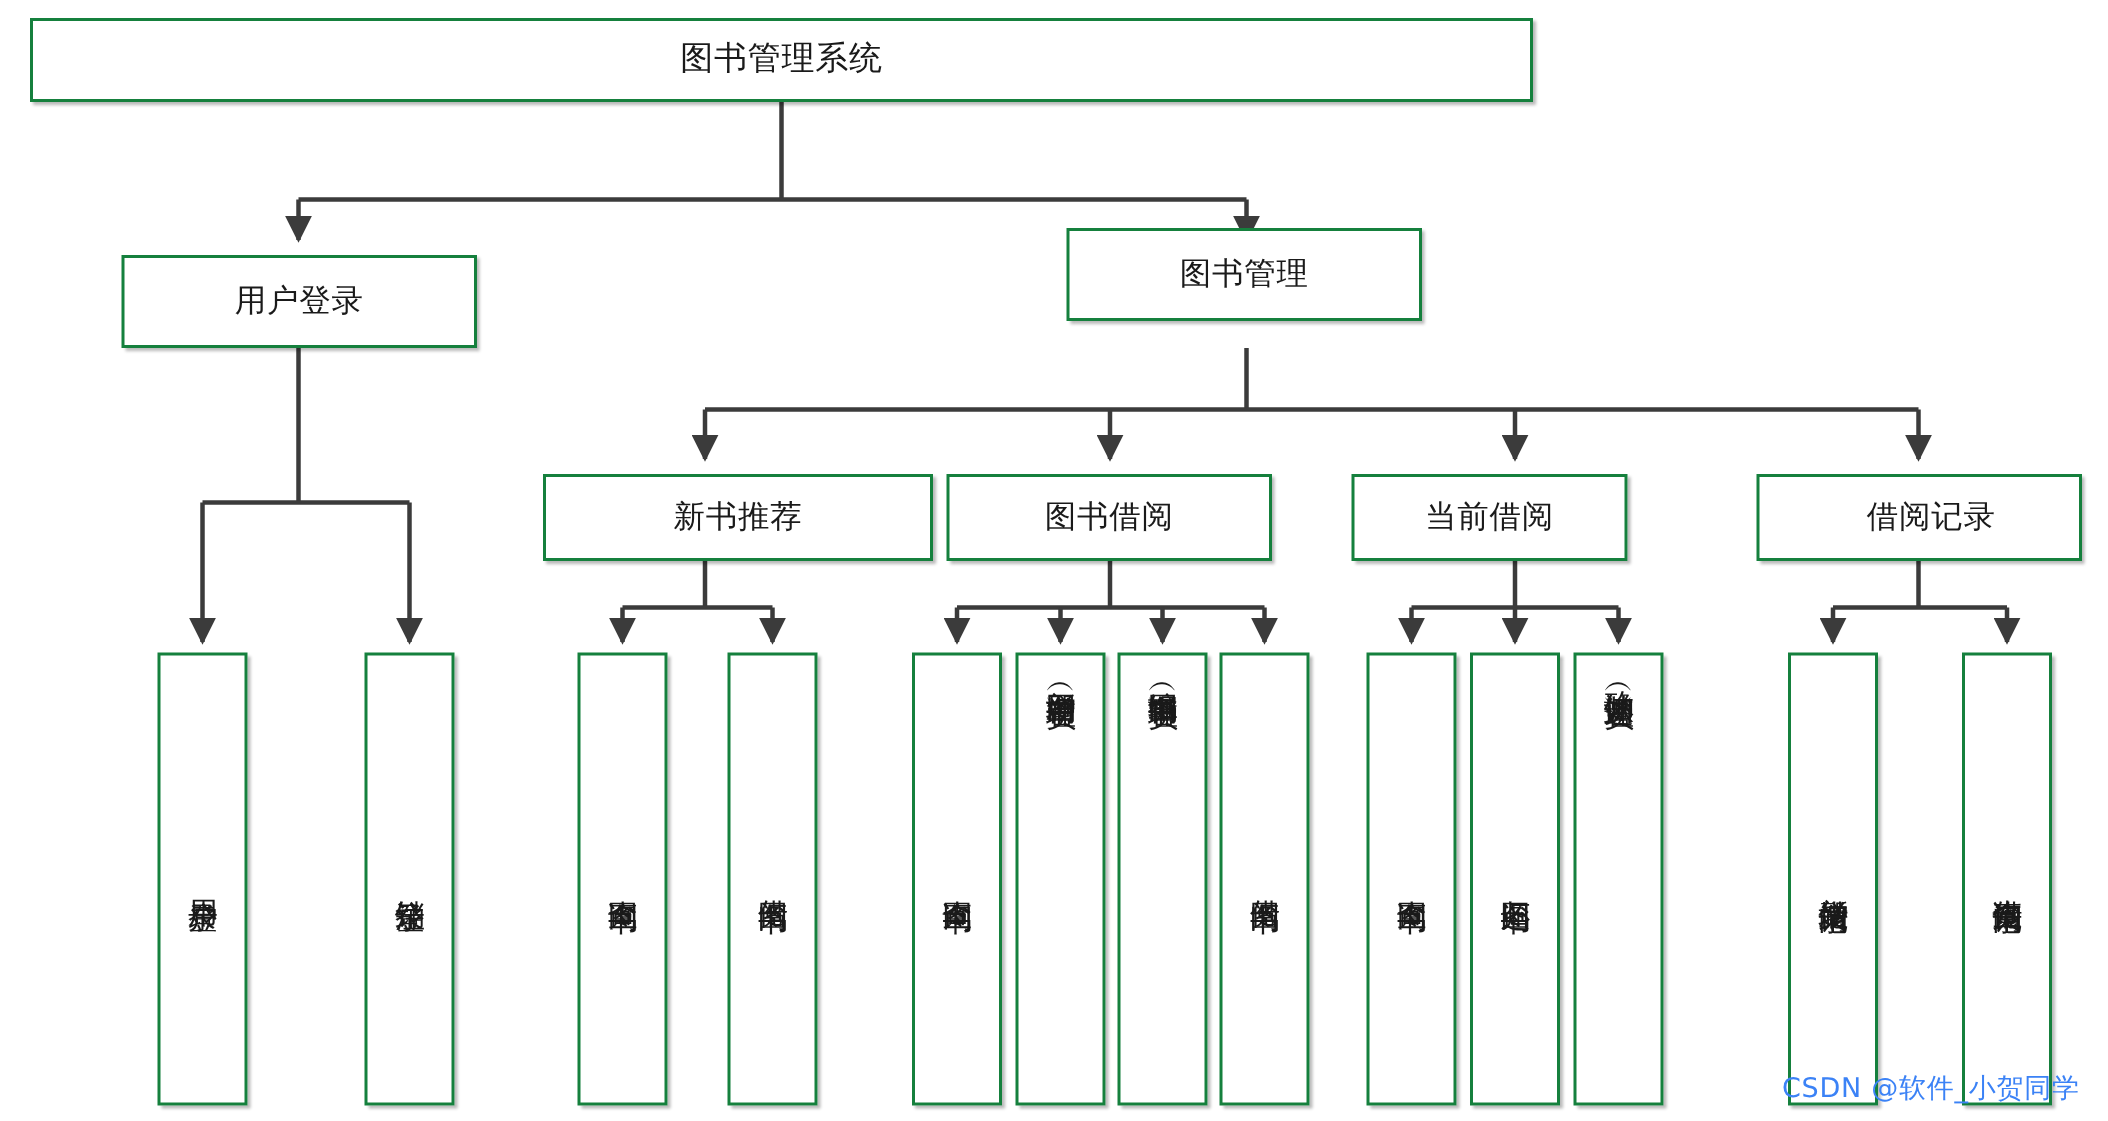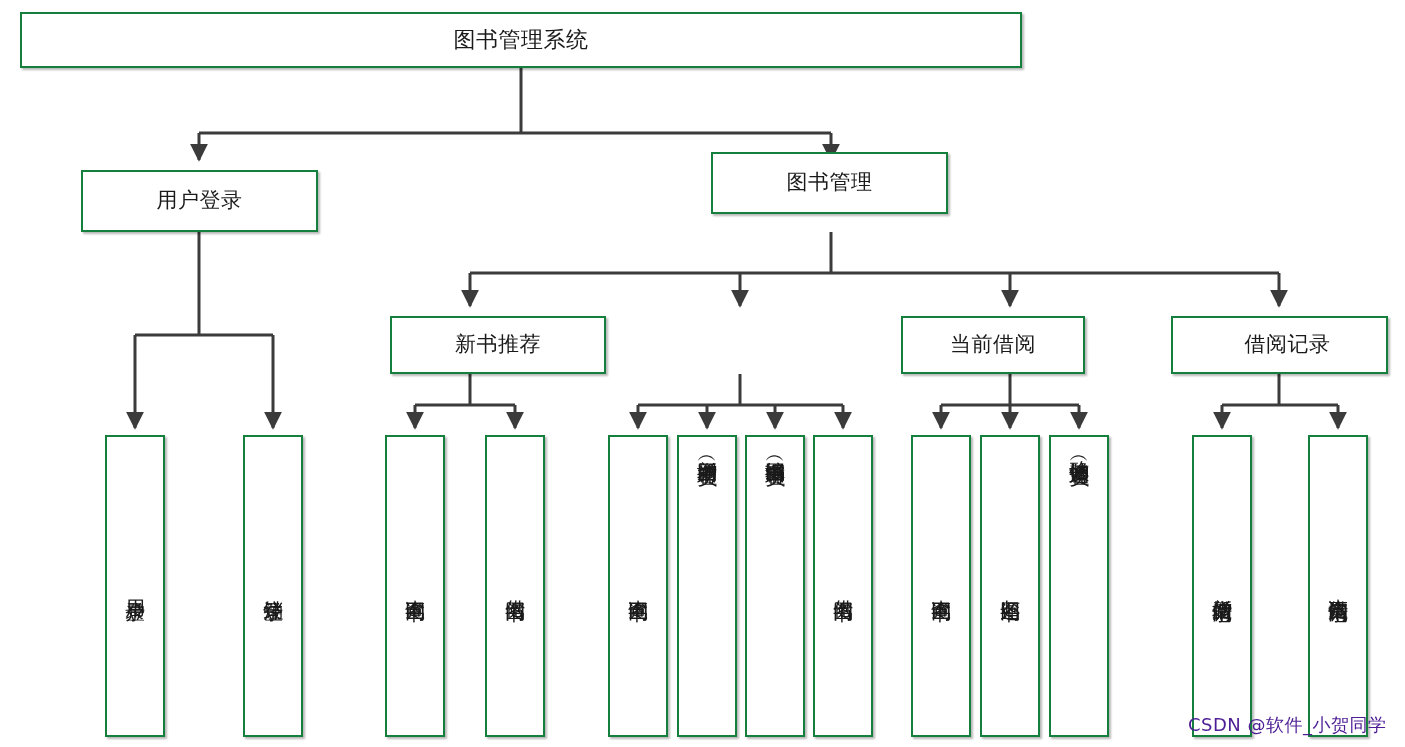--- a/index.html
+++ b/index.html
@@ -67,21 +67,21 @@
   }
   .node.vert.mid {
     align-items: center;
     padding-top: 0;
   }
   #watermark {
     position: absolute;
     left: 1188px;
     top: 713px;
     font-size: 18px;
-    color: #4c1d95;
+    color: #3b82f6;
     white-space: nowrap;
     z-index: 5;
     letter-spacing: 0.5px;
   }
 </style>
 </head>
 <body>
 
 <div id="canvas">
 
@@ -139,22 +139,25 @@
     <span class="lbl">图书管理系统</span>
   </div>
 
   <div class="node horiz" style="left:81px; top:170px; width:237px; height:62px;">
     <span class="lbl">用户登录</span>
   </div>
   <div class="node horiz" style="left:711px; top:152px; width:237px; height:62px;">
     <span class="lbl">图书管理</span>
   </div>
 
-  <div class="node horiz" style="left:362px; top:316px; width:216px; height:58px;margin-left:28px;">
+  <div class="node horiz" style="left:362px; top:316px; width:260px; height:58px;">
     <span class="lbl">新书推荐</span>
+  </div>
+  <div class="node horiz" style="left:631px; top:316px; width:217px; height:58px;">
+    <span class="lbl">图书借阅</span>
   </div>
   <div class="node horiz" style="left:901px; top:316px; width:184px; height:58px;">
     <span class="lbl">当前借阅</span>
   </div>
   <div class="node horiz" style="left:1171px; top:316px; width:217px; height:58px;padding-left:16px;">
     <span class="lbl">借阅记录</span>
   </div>
 
   <div class="node vert mid" style="left:105px; top:435px; width:60px; height:302px;">
     <span class="lbl">用户登录</span>

